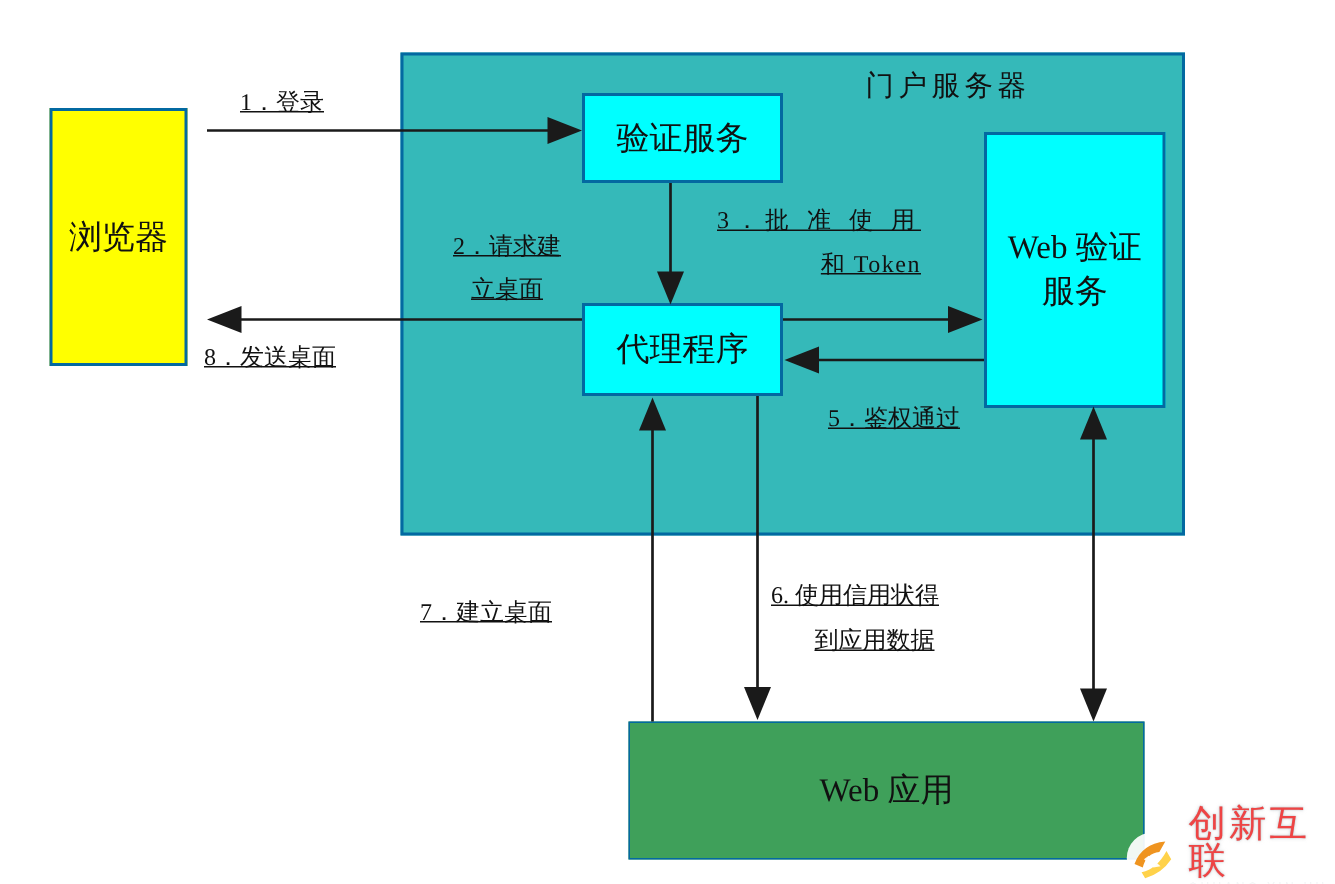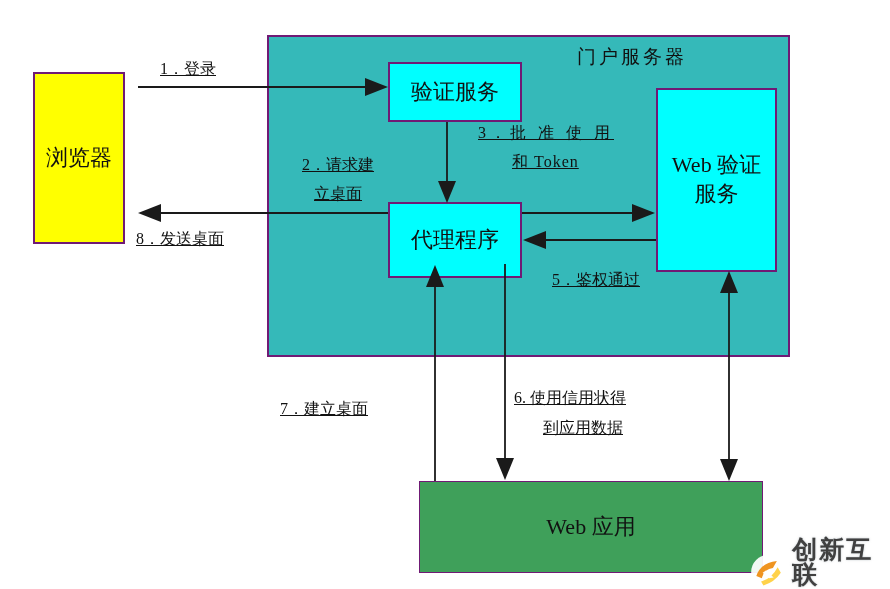--- a/index.html
+++ b/index.html
@@ -6,65 +6,65 @@
   .canvas{
     position:relative;
     width:890px;height:589px;
     background:#ffffff;
     overflow:hidden;
     font-family:"Liberation Serif","DejaVu Serif",serif;
     color:#111;
   }
   .box{
     position:absolute;
-    border:2px solid #701a75;
+    border:2px solid #0369a1;
     box-sizing:border-box;
     display:flex;align-items:center;justify-content:center;
     text-align:left;
   }
   .box-label{font-size:22px;line-height:1.3;}
   #browser-box{left:33px;top:72px;width:92px;height:172px;background:var(--browser_fill);}
   #portal-box{left:267px;top:35px;width:523px;height:322px;background:var(--portal_fill);border-width:2px;}
   #portal-title{
     position:absolute;left:577px;top:44px;
     font-size:19px;letter-spacing:3px;
   }
   #auth-service-box{left:388px;top:62px;width:134px;height:60px;background:var(--service_fill);}
-  #agent-box{left:388px;top:202px;width:134px;height:76px;background:var(--service_fill);}
+  #agent-box{left:388px;top:202px;width:134px;height:62px;background:var(--service_fill);}
   #web-auth-box{left:656px;top:88px;width:121px;height:184px;background:var(--service_fill);flex-direction:column;}
   #web-app-box{left:419px;top:481px;width:344px;height:92px;background:var(--webapp_fill);border-width:1.5px;}
   .flow-label{
     position:absolute;
     font-size:16px;line-height:29px;
     white-space:nowrap;
     text-decoration:underline;
   }
   #label-step2{left:278px;top:150px;width:120px;text-align:center;}
-  #label-step3{left:478px;top:118px;}
+  #label-step3{left:478px;top:133px;text-align:right;}
   #label-step3 .l1{letter-spacing:4px;}
   #label-step3 .l2,#label-step3 .l3{margin-left:34px;letter-spacing:1px;}
   #label-step6{left:514px;top:383px;line-height:30px;}
   #label-step6 .l2{margin-left:29px;}
   #label-step1{left:160px;top:54px;}
   #label-step5{left:521px;top:265px;margin-left:31px;}
   #label-step7{left:280px;top:394px;text-align:center;}
   #label-step8{left:136px;top:224px;}
   svg.arrows{position:absolute;left:0;top:0;width:890px;height:589px;pointer-events:none;}
   svg.arrows line{stroke:var(--line);stroke-width:1.8;}
   svg.arrows polygon{fill:var(--line);}
   
   #watermark{
     position:absolute;left:750px;top:537px;
     display:flex;align-items:center;gap:6px;
   }
   #watermark .wm-text{display:flex;flex-direction:column;}
   #wm-brand{
-    font-size:25px;font-weight:bold;line-height:25px;
+    font-size:25px;font-weight:normal;line-height:25px;
     font-family:"Liberation Sans","DejaVu Sans",sans-serif;
-    color:#404040;
+    color:#ef4444;
     text-shadow:0 0 1px rgba(140,150,155,0.7),0 0 3px rgba(160,170,175,0.4);
     letter-spacing:2px;
   }
   #wm-sub{
     font-size:8px;line-height:10px;letter-spacing:2.2px;
     font-family:"Liberation Sans","DejaVu Sans",sans-serif;
     color:rgba(205,212,216,0.95);
   }
 </style>
 </head>

